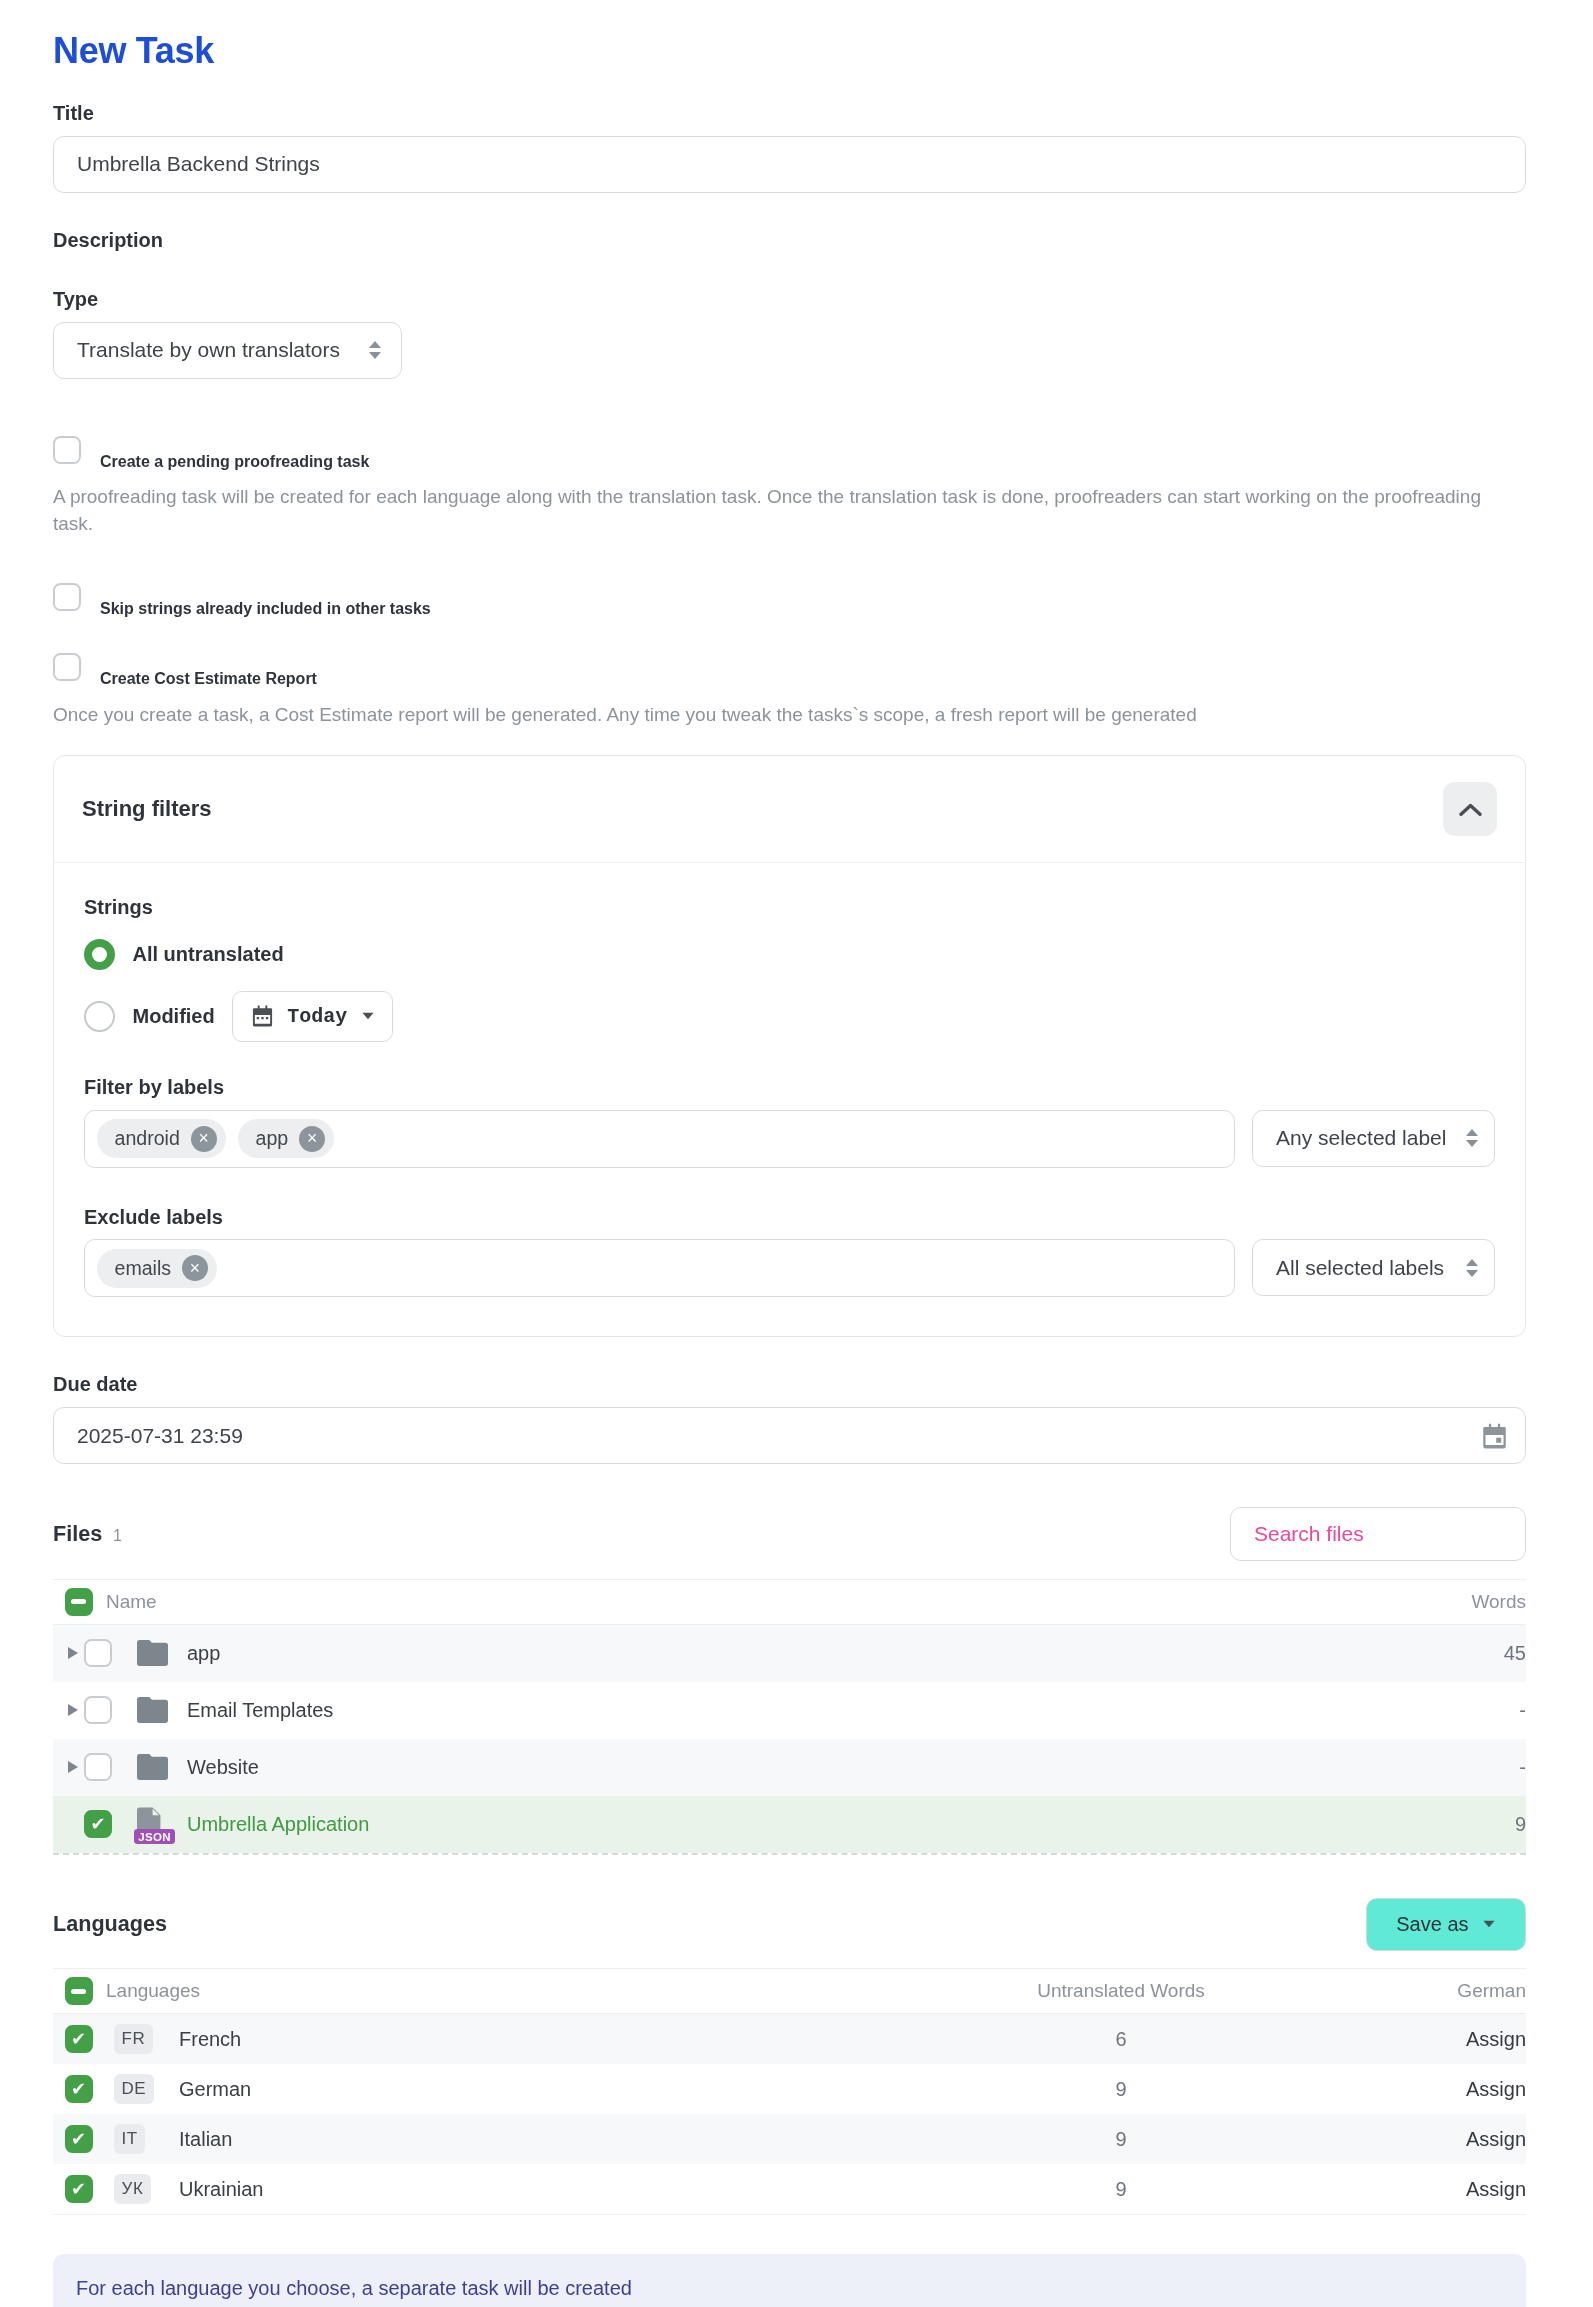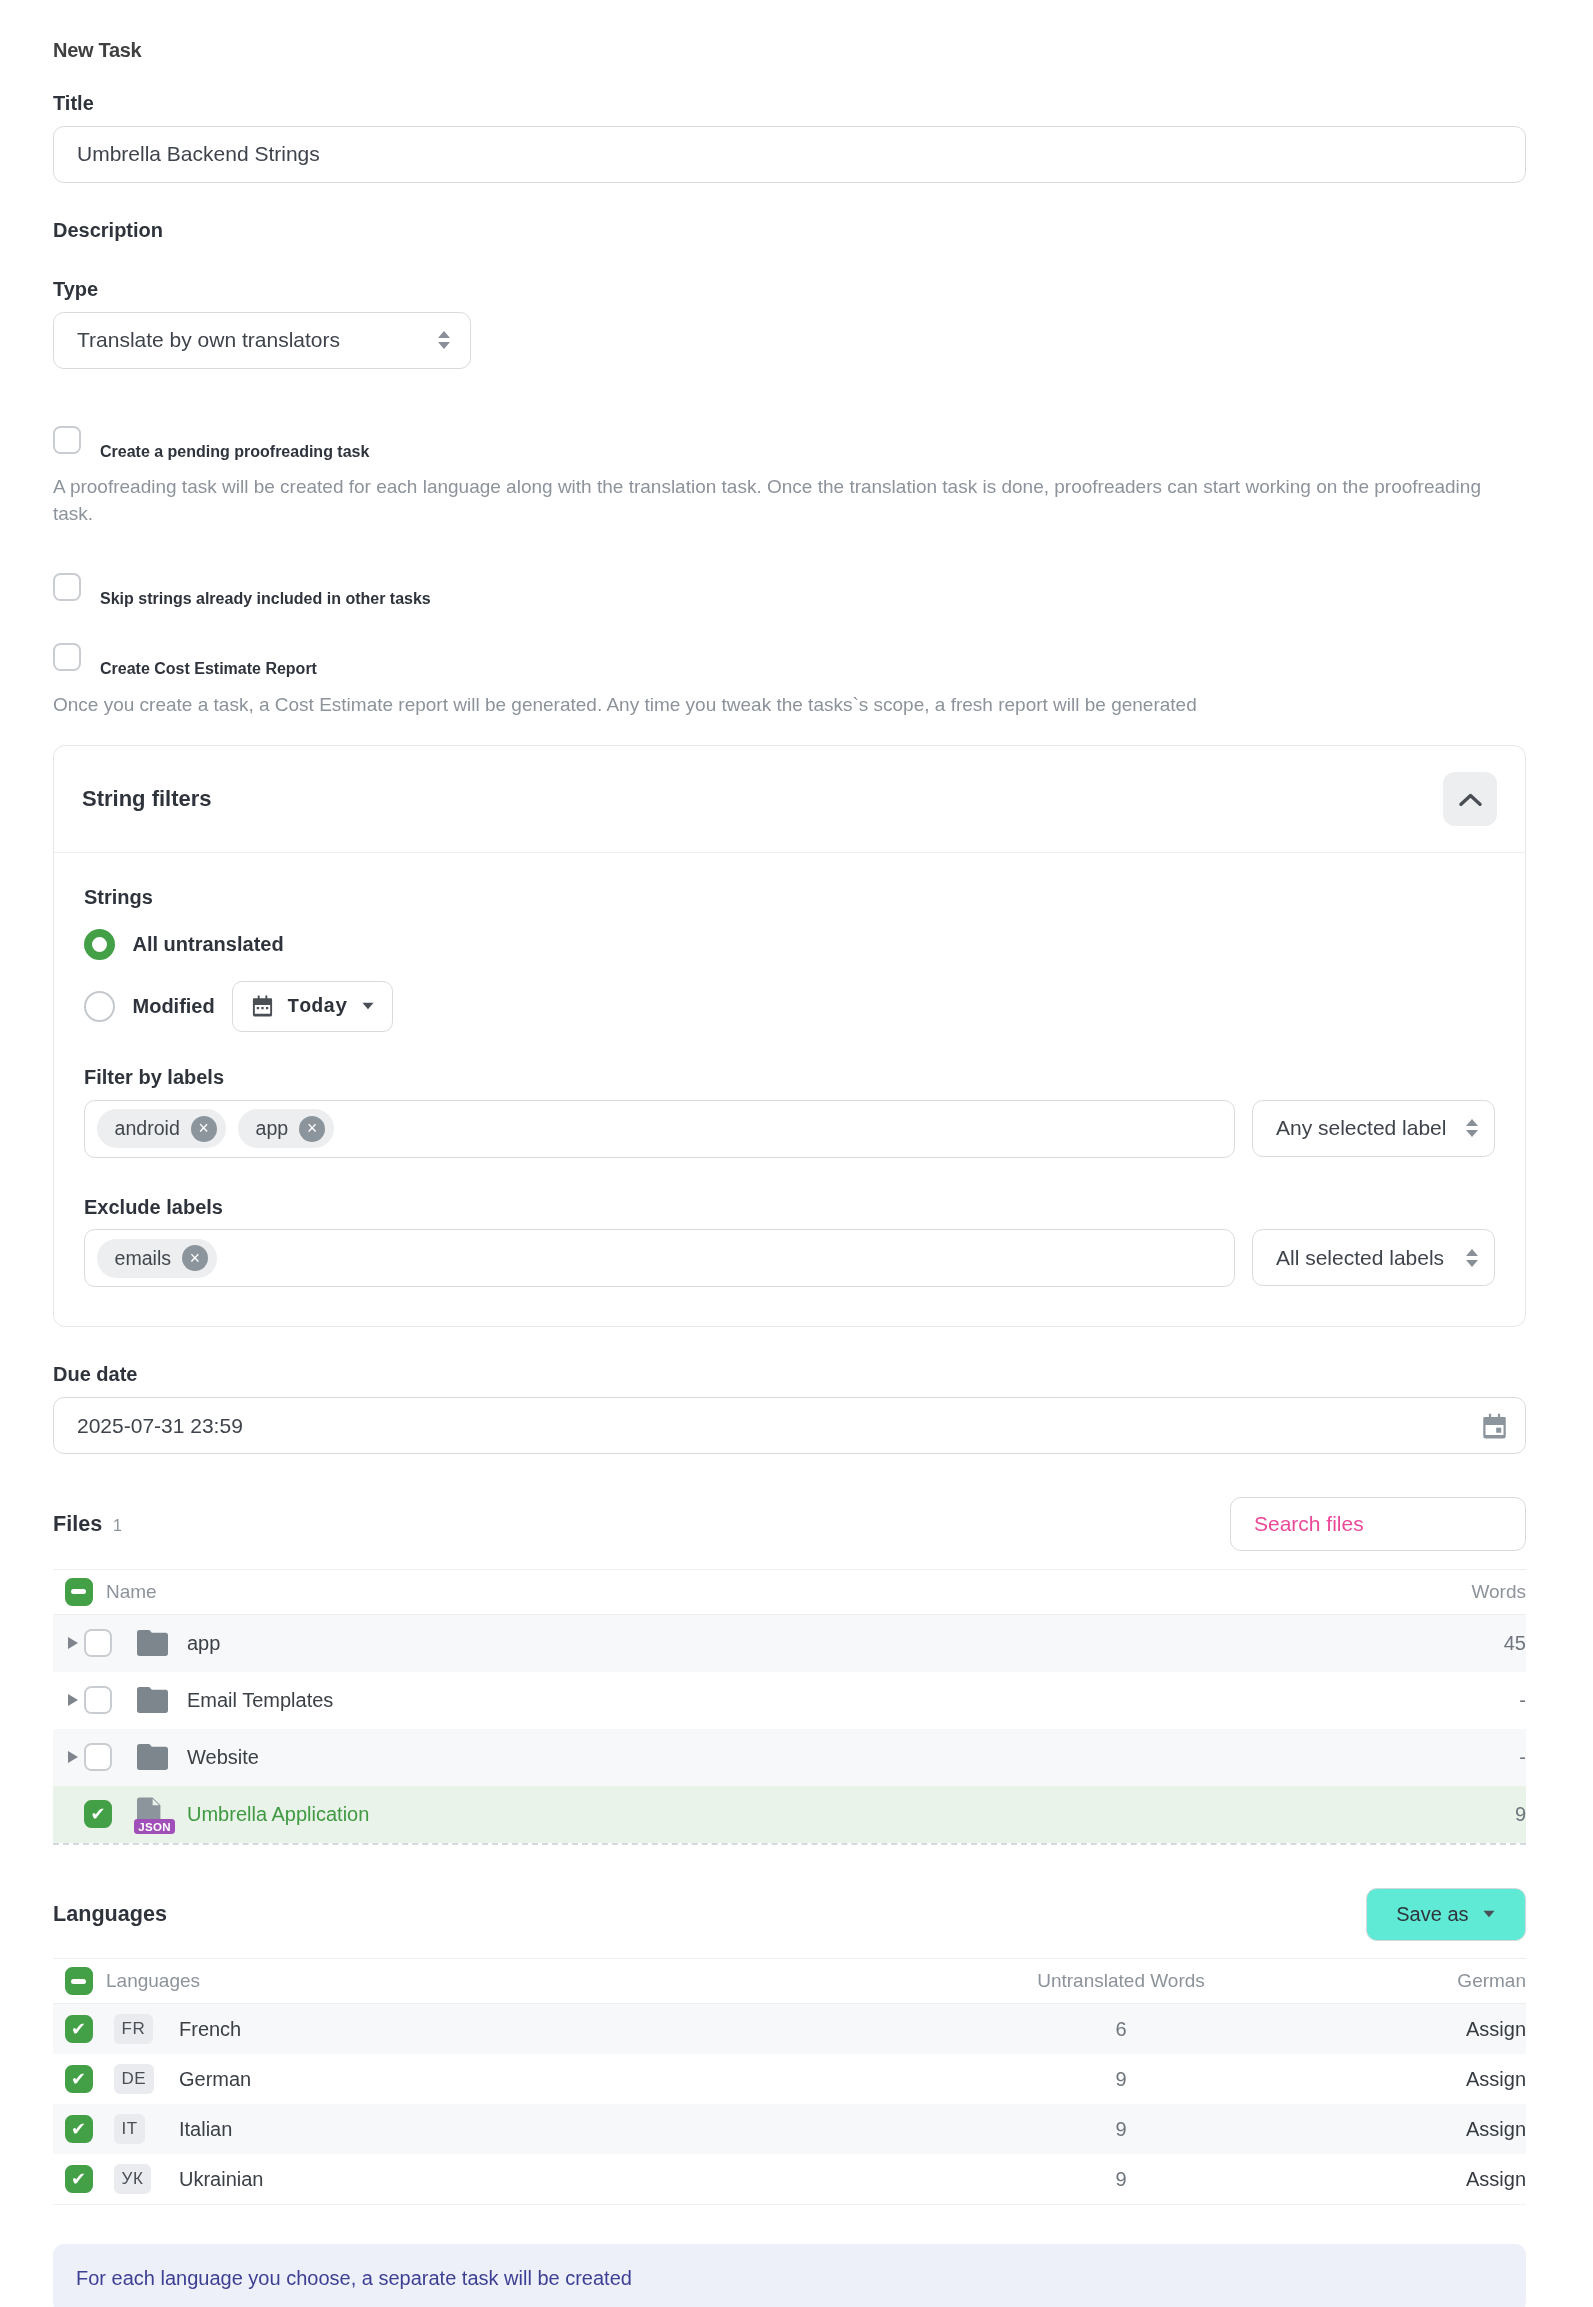--- a/index.html
+++ b/index.html
@@ -4,40 +4,40 @@
 <style>
   * { box-sizing: border-box; margin: 0; padding: 0; }
   html,body { background:#ffffff; }
   body{
     width:1593px; min-height:2307px;
     font-family:"Liberation Sans", sans-serif;
     color:#33383f;
   }
   .sheet{ padding:30px 67px 47px 53px; }
 
-  .page-title{ font-size:20px; font-weight:700; color:#404040; letter-spacing:-0.3px;margin-top:9px; }
+  .page-title{ font-size:36px; font-weight:700; color:#1d4ed8; letter-spacing:-0.3px; }
 
   .field-label{ font-size:20px; font-weight:700; color:#2f343c; margin-top:36px; }
   .small-top{ margin-top:30px; }
 
   .text-input{
     margin-top:10.8px; height:57px; width:100%;
     border:1.3px solid #d8dbde; border-radius:10.8px;
     display:flex; align-items:center; padding:0 23px;
     font-size:21px; color:#3f444c; background:#fff; position:relative;
   }
   .text-input .placeholder{ color:#ec4899; }
 
   .select-box{
     margin-top:10.8px; height:57px;
     border:1.3px solid #d8dbde; border-radius:10.8px;
     display:inline-flex; align-items:center; justify-content:space-between;
     padding:0 20px 0 23px; font-size:21px; color:#3f444c; background:#fff;
   }
-  .select-type{ width:418px; }
+  .select-type{ width:349px; }
 
   .updown{ display:flex; flex-direction:column; gap:4px; margin-left:16px; }
   .tri-up{ width:0;height:0;border-left:6.7px solid transparent;border-right:6.7px solid transparent;border-bottom:7.4px solid #8a9097; }
   .tri-down{ width:0;height:0;border-left:6.7px solid transparent;border-right:6.7px solid transparent;border-top:7.4px solid #8a9097; }
   .caret-down-solid{ width:0;height:0;border-left:7.4px solid transparent;border-right:7.4px solid transparent;border-top:8.8px solid #4a4f56; }
 
   .checkbox-row{ display:flex; align-items:center; gap:19px; }
   .mt-xl{ margin-top:50px; } .mt-lg{ margin-top:39px; } .mt-md{ margin-top:28px; }
   .cb{
     width:28px; height:28px; flex:none;

